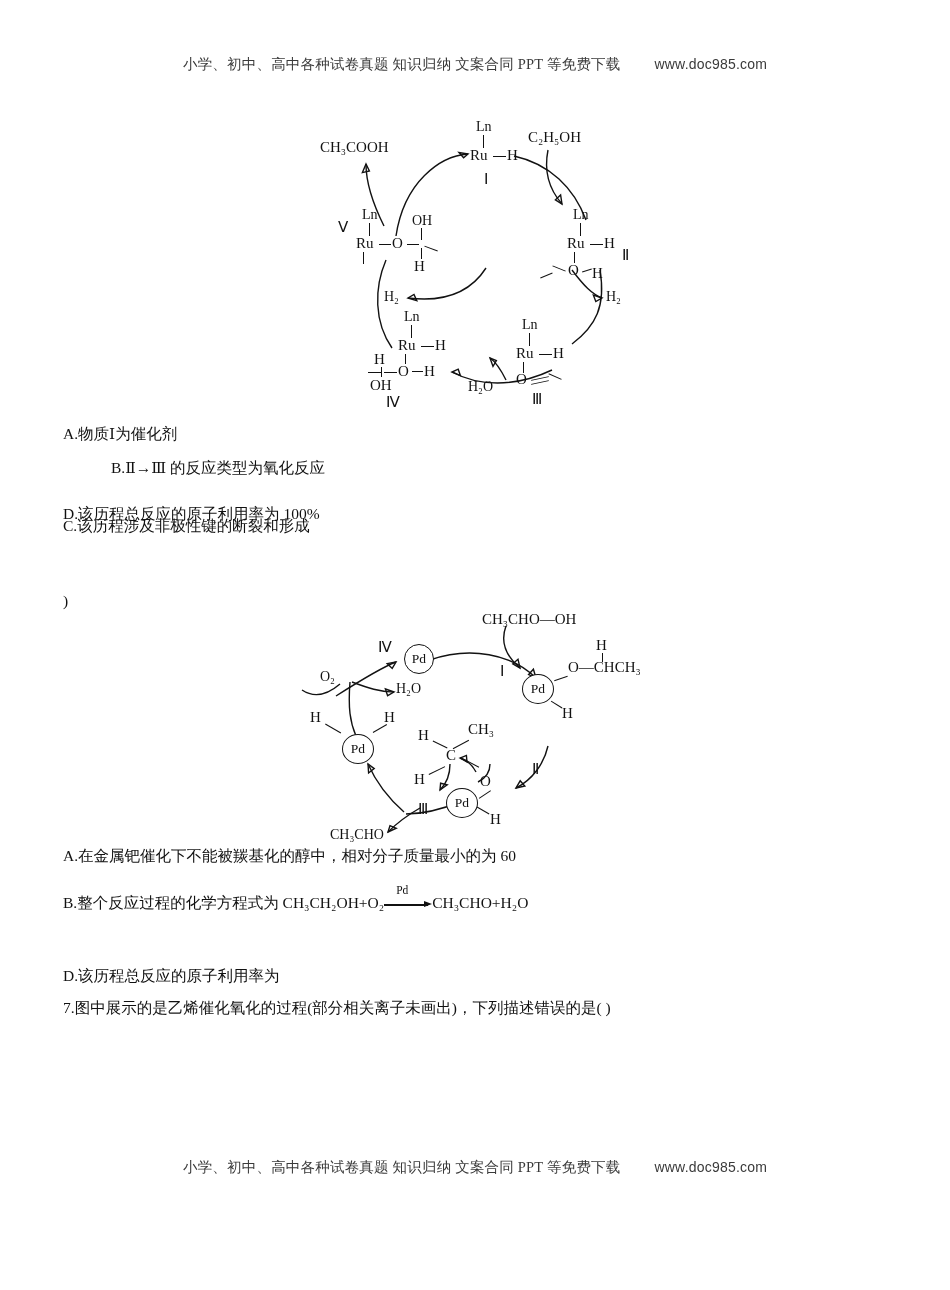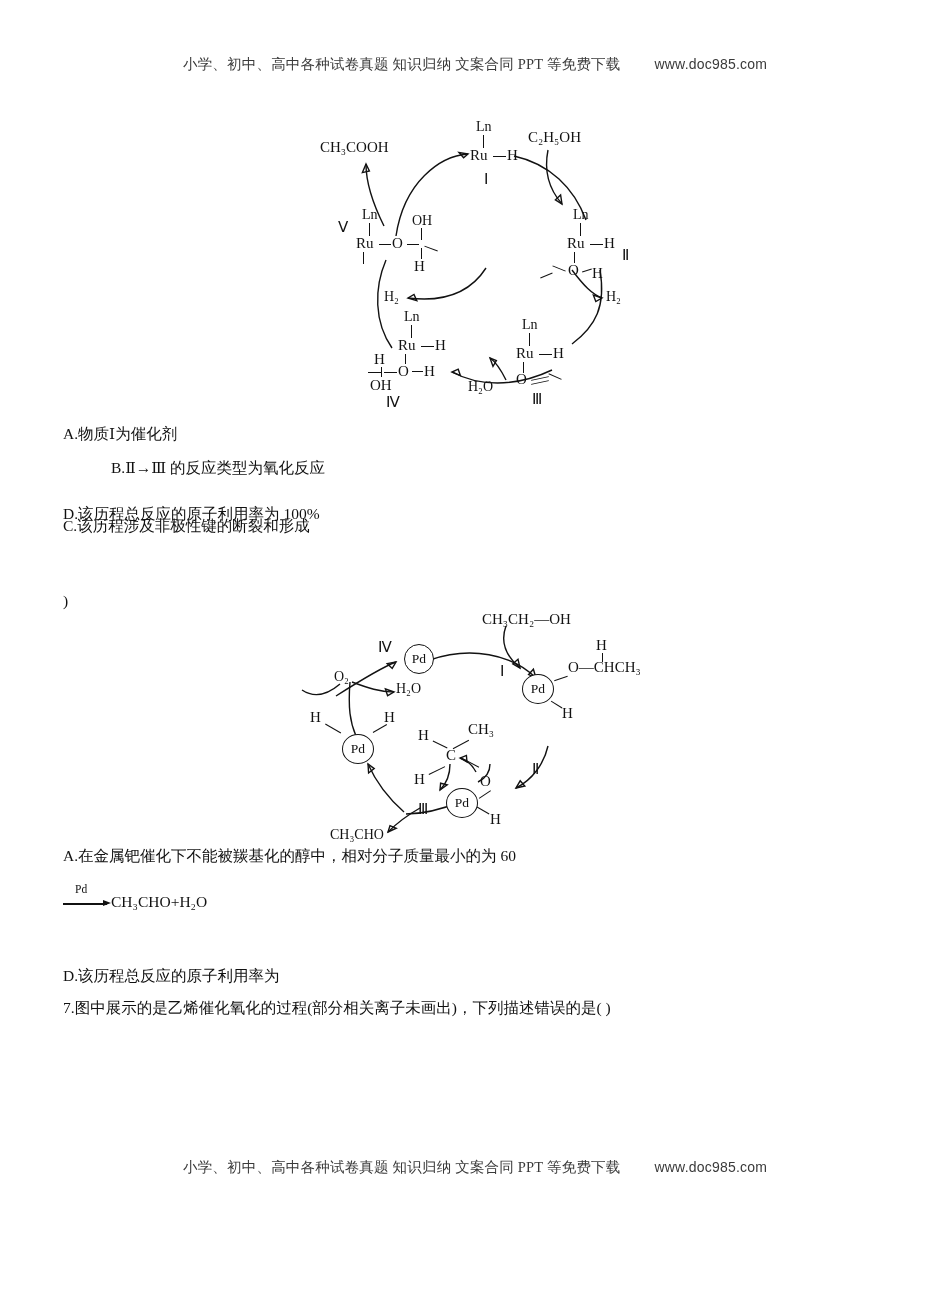--- a/index.html
+++ b/index.html
@@ -279,23 +279,23 @@
       <path d="M 206 14 C 200 30, 206 44, 220 56"></path>
       <path d="M 220 56 l -2.0 -8.8 l -5.2 4.6 z" stroke-width="1" fill="#121212"></path>
 
       <path d="M 150 152 C 150 164, 146 172, 140 178"></path>
       <path d="M 140 178 l 7.2 -5.2 l -6.6 -1.6 z" stroke-width="1" fill="#121212"></path>
       <path d="M 176 160 C 172 152, 166 148, 160 146"></path>
       <path d="M 160 146 l 7.0 4.0 l -0.6 -6.6 z" stroke-width="1" fill="#121212"></path>
       <path d="M 178 170 C 186 166, 190 160, 190 152"></path>
     </svg>
 
-    <div class="lbl f15" style="left:182px; top:0px;">CH₃CH₂—OH</div>
-
-    <div class="lbl f14" style="left:20px; top:58px;margin-left:14px;">O₂</div>
+    <div class="lbl f15" style="left:182px; top:0px;">CH₃CHO—OH</div>
+
+    <div class="lbl f14" style="left:20px; top:58px;">O₂</div>
 
     <div class="lbl f14" style="left:96px; top:70px;">H₂O</div>
 
     <div class="lbl f14" style="left:30px; top:216px;text-align:center;">CH₃CHO</div>
 
     <div class="lbl rn" style="left:78px; top:28px;">Ⅳ</div>
     <div class="lbl rn" style="left:200px; top:52px;">Ⅰ</div>
     <div class="lbl rn" style="left:232px; top:150px;">Ⅱ</div>
     <div class="lbl rn" style="left:118px; top:190px;">Ⅲ</div>
 
@@ -332,21 +332,21 @@
       <div class="pd-circle" style="left:146px; top:176px; width:32px; height:30px;">Pd</div>
       <div class="bond hb" style="left:178px; top:182px; width:14px; transform:rotate(-34deg);"></div>
       <div class="bond hb" style="left:176px; top:198px; width:14px; transform:rotate(30deg);"></div>
       <div class="lbl f15" style="left:190px; top:200px;">H</div>
     </div>
   </div>
 
   <div class="opt" style="left:63px; top:846px;">A.在金属钯催化下不能被羰基化的醇中，相对分子质量最小的为 60</div>
 
   <div class="opt" style="left:63px; top:893px;">
-    <span class="eqarrow"><span class="cat">Pd</span><span class="shaft"></span><span class="head"></span></span><span>CH₃CHO+H₂O</span>
+    <span>B.整个反应过程的化学方程式为 CH₃CH₂OH+O₂</span><span class="eqarrow"><span class="cat">Pd</span><span class="shaft"></span><span class="head"></span></span><span>CH₃CHO+H₂O</span>
   </div>
 
   <div class="opt" style="left:63px; top:966px;">D.该历程总反应的原子利用率为</div>
 
   <div class="qtext" style="left:63px; top:993px;">7.图中展示的是乙烯催化氧化的过程(部分相关离子未画出)，下列描述错误的是(          )</div>
 
   <div class="ftr">
     <span>小学、初中、高中各种试卷真题  知识归纳  文案合同  PPT 等免费下载</span><span class="url">www.doc985.com</span>
   </div>
 

